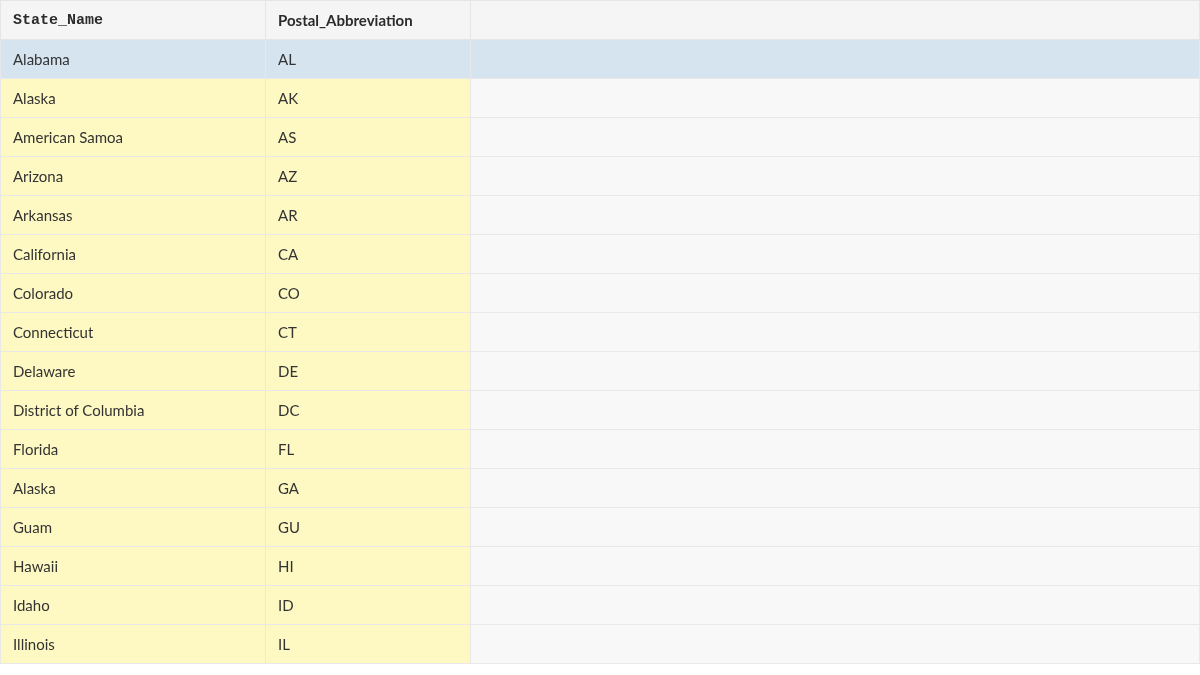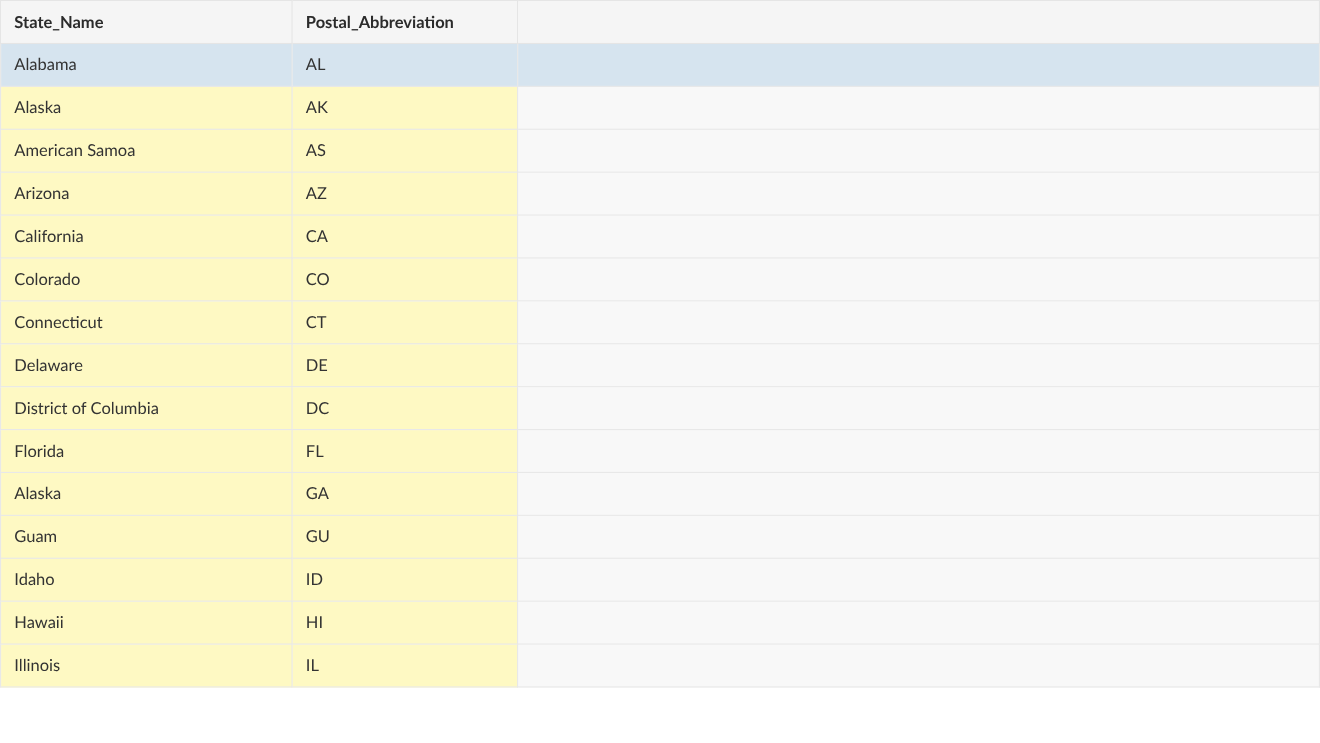--- a/index.html
+++ b/index.html
@@ -31,20 +31,21 @@
       color: #2b2b2b;
       font-weight: 700;
       text-align: left;
       padding: 10px 12px;
       border: 1px solid #e5e5e5;
       border-top: 1px solid #e5e5e5;
       font-size: 15px;
     }
     thead th.col-state {
       width: 265px;
+      font-family: Liberation Mono, monospace;
     }
     thead th.col-abbr {
       width: 205px;
       margin-top: 14px;
     }
     thead th.col-filler {
       width: auto;
     }
     tbody td {
       padding: 10px 12px;
@@ -101,20 +102,25 @@
           <td class="col-state">American Samoa</td>
           <td class="col-abbr">AS</td>
           <td class="col-filler"></td>
         </tr>
         <tr>
           <td class="col-state">Arizona</td>
           <td class="col-abbr">AZ</td>
           <td class="col-filler"></td>
         </tr>
         <tr>
+          <td class="col-state">Arkansas</td>
+          <td class="col-abbr">AR</td>
+          <td class="col-filler"></td>
+        </tr>
+        <tr>
           <td class="col-state">California</td>
           <td class="col-abbr">CA</td>
           <td class="col-filler"></td>
         </tr>
         <tr>
           <td class="col-state">Colorado</td>
           <td class="col-abbr">CO</td>
           <td class="col-filler"></td>
         </tr>
         <tr>
@@ -141,27 +147,27 @@
           <td class="col-state">Alaska</td>
           <td class="col-abbr">GA</td>
           <td class="col-filler"></td>
         </tr>
         <tr>
           <td class="col-state">Guam</td>
           <td class="col-abbr">GU</td>
           <td class="col-filler"></td>
         </tr>
         <tr>
-          <td class="col-state">Idaho</td>
-          <td class="col-abbr">ID</td>
+          <td class="col-state">Hawaii</td>
+          <td class="col-abbr">HI</td>
           <td class="col-filler"></td>
         </tr>
         <tr>
-          <td class="col-state">Hawaii</td>
-          <td class="col-abbr">HI</td>
+          <td class="col-state">Idaho</td>
+          <td class="col-abbr">ID</td>
           <td class="col-filler"></td>
         </tr>
         <tr>
           <td class="col-state">Illinois</td>
           <td class="col-abbr">IL</td>
           <td class="col-filler"></td>
         </tr>
       </tbody>
   </table>
 </div>

